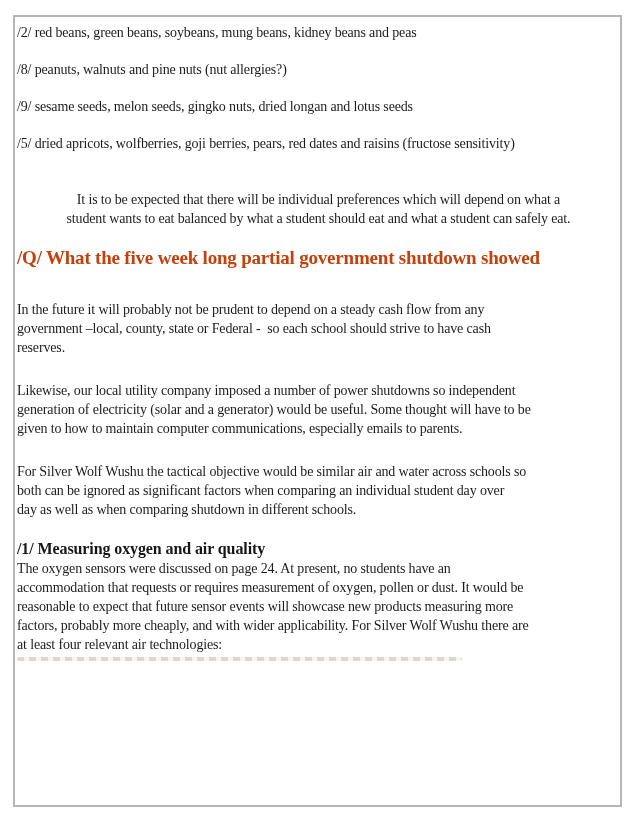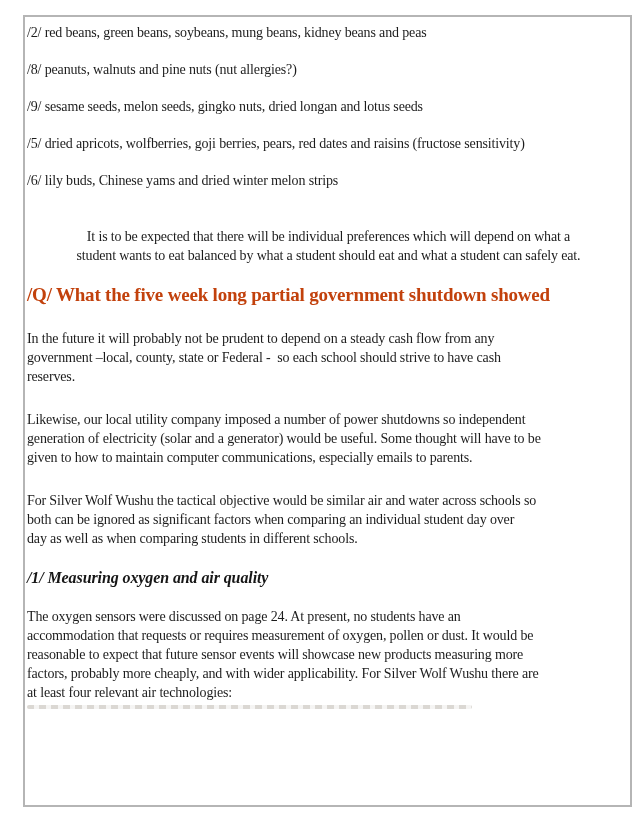--- a/index.html
+++ b/index.html
@@ -9,21 +9,21 @@
   }
   body {
     width: 634px;
     height: 818px;
     position: relative;
     font-family: "Liberation Serif", "DejaVu Serif", serif;
     color: #1c1c1c;
   }
   .doc {
     position: absolute;
-    left: 23px;
+    left: 13px;
     top: 15px;
     width: 609px;
     height: 792px;
     box-sizing: border-box;
     border: 2px solid #b5b5b5;
     padding: 6px 0 0 2px;
     overflow: hidden;
     background: #ffffff;
   }
   .li, .para {
@@ -37,35 +37,34 @@
   .p-preferences { margin-top: 37px; text-align: center; }
   .h-main {
     margin: 18px 0 0 0;
     font-size: 19px;
     line-height: 24px;
     font-weight: bold;
     letter-spacing: -0.2px;
     color: #c2410c;
     white-space: pre;
   }
-  .p-cashflow { margin-top: 22px; }
+  .p-cashflow { margin-top: 30px; }
   .p-utility  { margin-top: 24px; }
   .h-r        { margin-top: 25px; }
   .p-lawyers  { margin-top: 24px; }
   .h-sub {
     margin: 20px 0 0 0;
     font-size: 16px;
     line-height: 20px;
     font-weight: bold;
     letter-spacing: -0.1px;
     color: #161616;
     white-space: pre;
-    font-style: italic;
   }
-  .p-oxygen   { margin-top: 19px; }
+  .p-oxygen   { }
   .ghost-line {
     margin-top: 3px;
     width: 445px;
     height: 4px;
     background: repeating-linear-gradient(
       90deg,
       rgba(160, 152, 140, 0.38) 0px, rgba(160, 152, 140, 0.38) 7px,
       rgba(160, 152, 140, 0.10) 7px, rgba(160, 152, 140, 0.10) 12px
     );
     border-radius: 2px;
@@ -77,39 +76,38 @@
 <div class="doc">
 
   <p class="li">/2/ red beans, green beans, soybeans, mung beans, kidney beans and peas</p>
 
   <p class="li">/8/ peanuts, walnuts and pine nuts (nut allergies?)</p>
 
   <p class="li">/9/ sesame seeds, melon seeds, gingko nuts, dried longan and lotus seeds</p>
 
   <p class="li">/5/ dried apricots, wolfberries, goji berries, pears, red dates and raisins (fructose sensitivity)</p>
 
-  <p class="li">/6/ lily buds, Chinese yams and dried winter melon strips</p>
 
   <p class="para p-preferences">It is to be expected that there will be individual preferences which will depend on what a
 student wants to eat balanced by what a student should eat and what a student can safely eat.</p>
 
   <h1 class="h-main h-q">/Q/ What the five week long partial government shutdown showed</h1>
 
   <p class="para p-cashflow">In the future it will probably not be prudent to depend on a steady cash flow from any
 government –local, county, state or Federal -  so each school should strive to have cash
 reserves.</p>
 
   <p class="para p-utility">Likewise, our local utility company imposed a number of power shutdowns so independent
 generation of electricity (solar and a generator) would be useful. Some thought will have to be
 given to how to maintain computer communications, especially emails to parents.</p>
 
 
   <p class="para p-lawyers">For Silver Wolf Wushu the tactical objective would be similar air and water across schools so
 both can be ignored as significant factors when comparing an individual student day over
-day as well as when comparing students in different schools.</p>
+day as well as when comparing shutdown in different schools.</p>
 
   <h2 class="h-sub">/1/ Measuring oxygen and air quality</h2>
 
   <p class="para p-oxygen">The oxygen sensors were discussed on page 24. At present, no students have an
 accommodation that requests or requires measurement of oxygen, pollen or dust. It would be
 reasonable to expect that future sensor events will showcase new products measuring more
 factors, probably more cheaply, and with wider applicability. For Silver Wolf Wushu there are
 at least four relevant air technologies:</p>
 
   <div class="ghost-line"></div>

